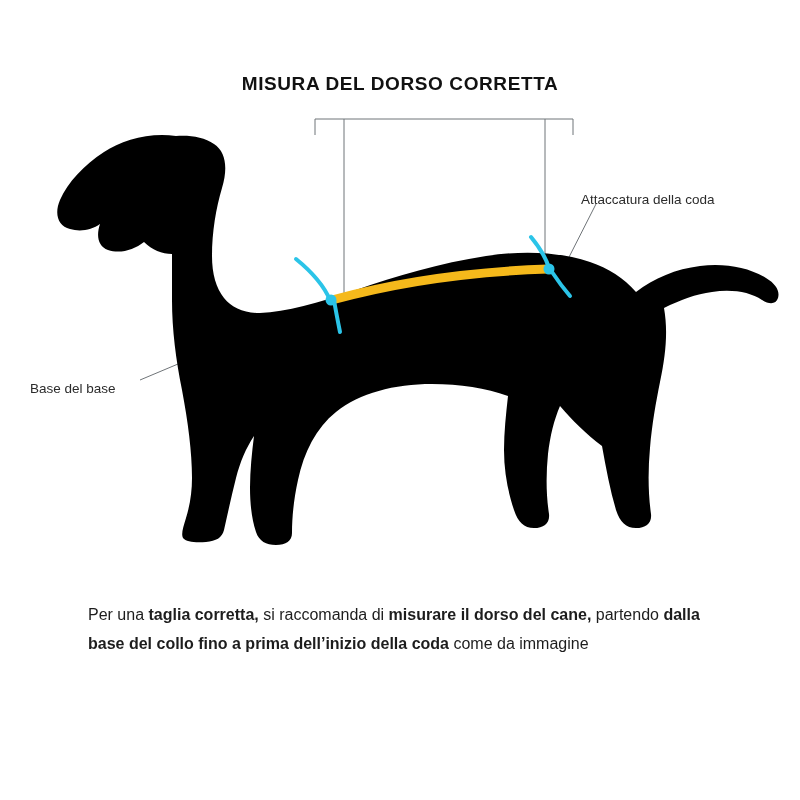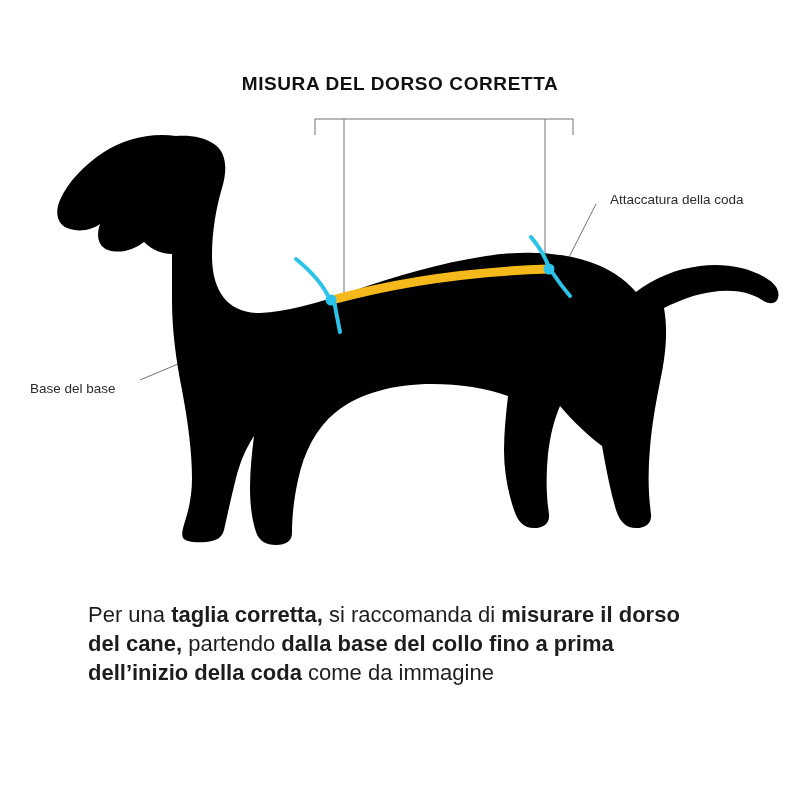--- a/index.html
+++ b/index.html
@@ -37,29 +37,29 @@
     position: absolute;
     font-size: 13.5px;
     color: #2b2b2b;
     white-space: nowrap;
   }
   #label-neck {
     left: 30px;
     top: 381px;
   }
   #label-tail {
-    left: 610px;
+    left: 581px;
     top: 192px;
   }
   .caption {
     position: absolute;
     left: 88px;
     top: 600px;
     width: 628px;
-    font-size: 22px;
+    font-size: 16px;
     line-height: 29px;
     color: #1d1d1d;
   }
   .caption b {
     font-weight: bold;
   }
   svg {
     position: absolute;
     left: 0;
     top: 0;

